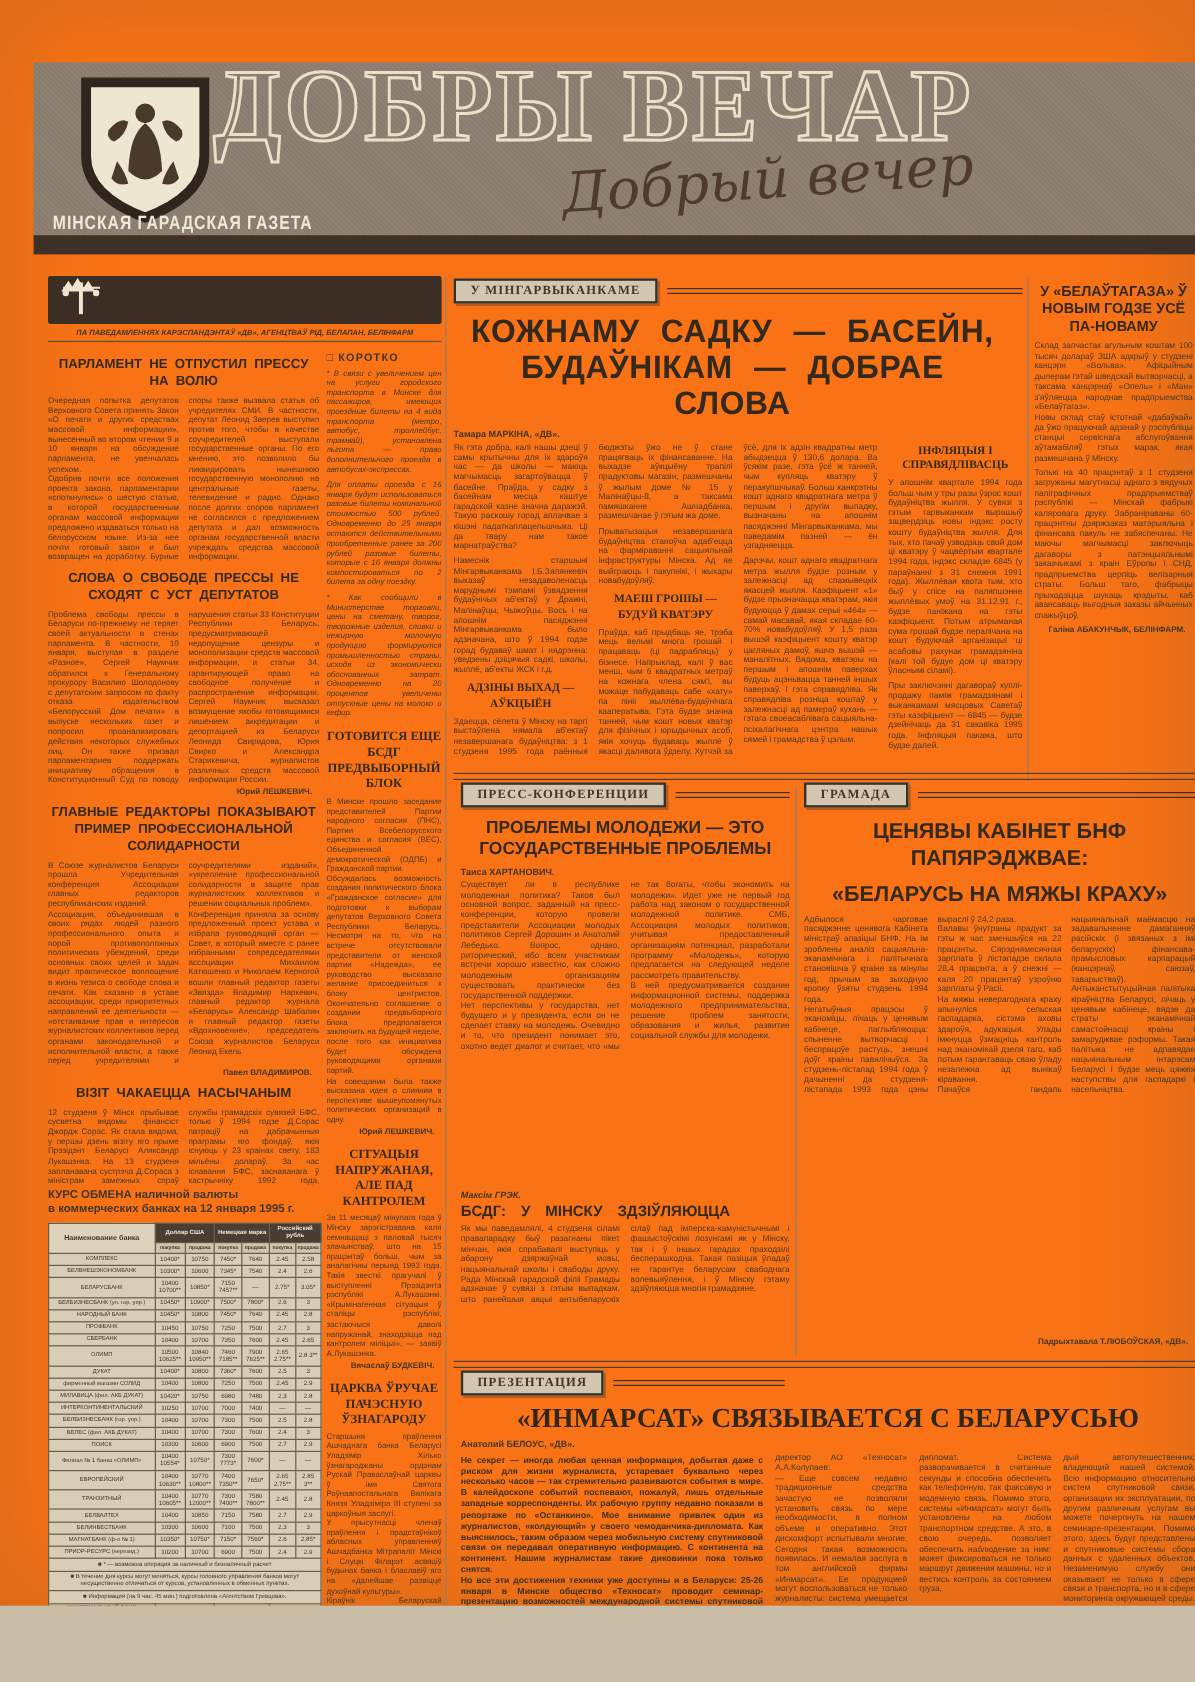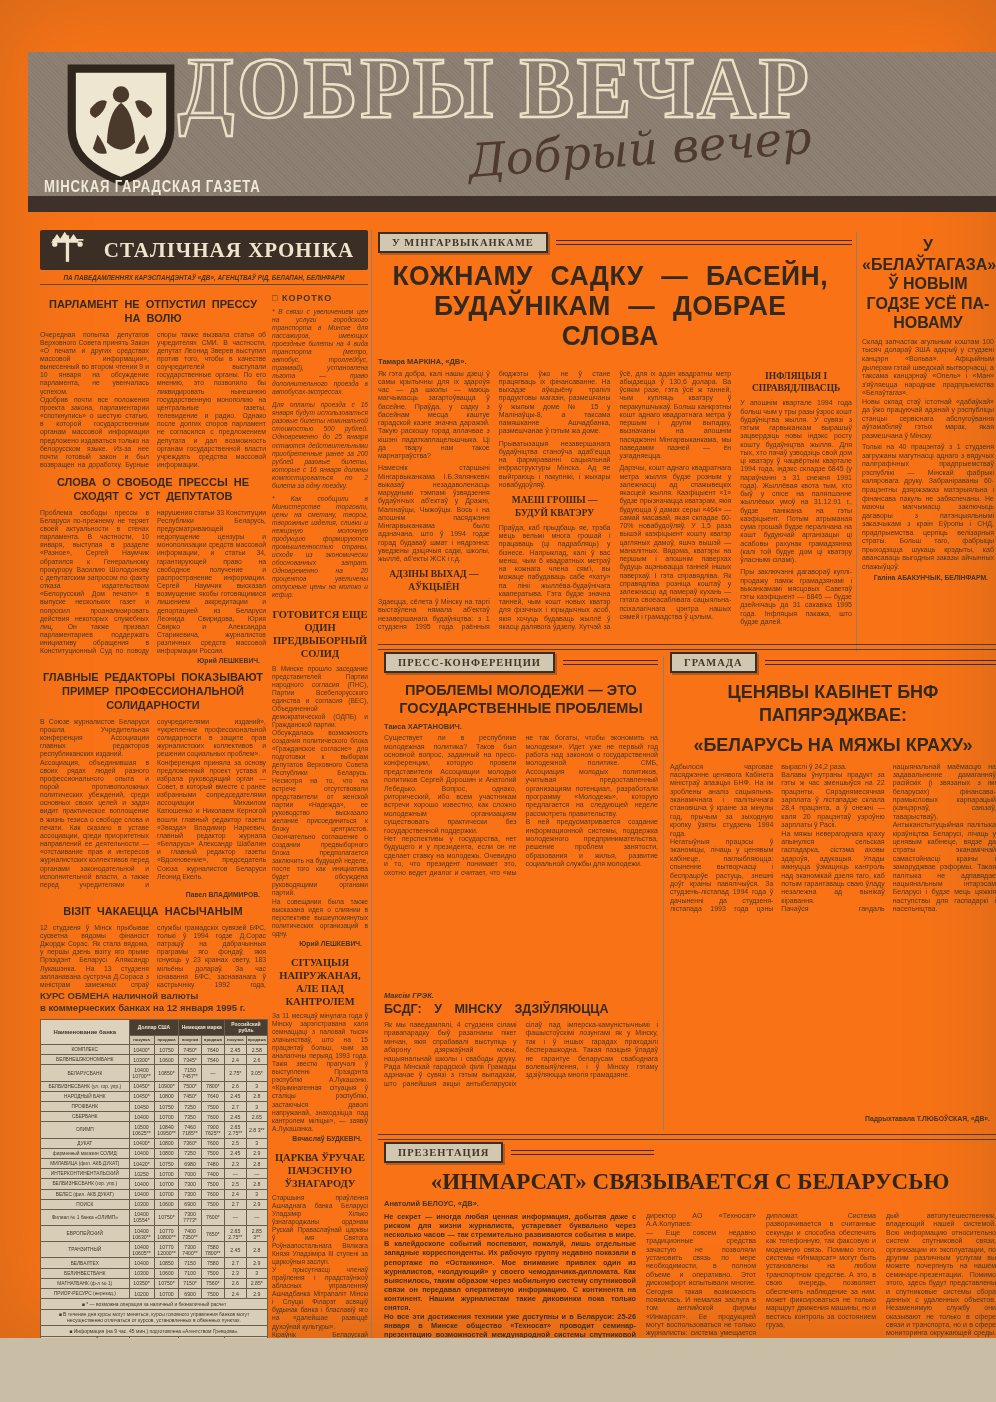--- a/index.html
+++ b/index.html
@@ -71,21 +71,21 @@
     letter-spacing:.5px;word-spacing:10px;transform:scaleX(.98);transform-origin:left;}
   #main-art .auth{font-weight:bold;font-size:7.5px;margin:5px 0 4px;}
   #main-body{column-count:4;column-gap:9px;height:312px;overflow:hidden;font-size:7px;line-height:1.18;
     text-align:justify;color:#46392c;}
   #main-body p{margin:0 0 4px;}
   #main-body h4{font-family:"Liberation Serif",serif;font-size:9.5px;font-weight:bold;text-align:center;
     margin:5px 0;break-inside:avoid;line-height:1.3;color:#332a1f;}
   #main-body p:empty,#main-body h4:empty{display:none;}
   
   #right-col{position:absolute;left:862px;top:232px;width:132px;}
-  .rart h3{font-weight:bold;font-size:16px;line-height:1.2;text-align:center;margin:4px 0 6px;color:#332a1f;}
+  .rart h3{font-weight:bold;font-size:12px;line-height:1.2;text-align:center;margin:4px 0 6px;color:#332a1f;}
   .rart h3.serif{font-family:"Liberation Serif",serif;}
   .rart .body{font-size:7px;line-height:1.22;text-align:justify;white-space:pre-line;color:#46392c;margin-bottom:3px;}
   
   #press{position:absolute;left:384px;top:652px;width:274px;}
   #press .hl{font-weight:bold;font-size:14.5px;line-height:1.25;text-align:center;margin-top:8px;color:#33291e;}
   #press .auth{font-weight:bold;font-size:7.5px;margin:5px 0 3px;}
   #press .body{column-count:2;column-gap:9px;height:228px;overflow:hidden;font-size:7px;line-height:1.2;
     text-align:justify;white-space:pre-line;color:#46392c;}
   #gramada{position:absolute;left:670px;top:652px;width:326px;}
   #gramada .hl{font-weight:bold;font-size:18px;line-height:1.25;text-align:center;margin-top:8px;color:#33291e;}
@@ -131,21 +131,20 @@
 
   <div id="chron-banner">
     <span style="margin-left:6px;">
       <svg viewBox="0 0 40 30" width="44" height="33">
         <rect x="18" y="4" width="3" height="24" fill="#efe5cf"></rect>
         <path d="M6,8 h28 M10,4 l4,6 h-8 z M25,4 l4,6 h-8 z M17,2 l5,8 h-10 z" fill="#efe5cf" stroke="#efe5cf" stroke-width="1.5"></path>
         <circle cx="8" cy="12" r="2.4" fill="#efe5cf"></circle>
           <circle cx="31" cy="12" r="2.4" fill="#efe5cf"></circle>
       </svg>
     </span>
-    <span class="txt">СТАЛІЧНАЯ ХРОНІКА</span>
   </div>
   <div id="src-line">ПА ПАВЕДАМЛЕННЯХ КАРЭСПАНДЭНТАЎ «ДВ», АГЕНЦТВАЎ РІД, БЕЛАПАН, БЕЛІНФАРМ</div>
 
   <div id="left-arts">
 
       <div class="art">
         <h3>ПАРЛАМЕНТ НЕ ОТПУСТИЛ ПРЕССУ НА ВОЛЮ</h3>
         <div class="body">Очередная попытка депутатов Верховного Совета принять Закон «О печати и других средствах массовой информации», вынесенный во втором чтении 9 и 10 января на обсуждение парламента, не увенчалась успехом.
 Одобрив почти все положения проекта закона, парламентарии «споткнулись» о шестую статью, в которой государственным органам массовой информации предложено издаваться только на белорусском языке. Из-за нее почти готовый закон и был возвращен на доработку. Бурные споры также вызвала статья об учредителях СМИ. В частности, депутат Леонид Зверев выступил против того, чтобы в качестве соучредителей выступали государственные органы. По его мнению, это позволило бы ликвидировать нынешнюю государственную монополию на центральные газеты, телевидение и радио. Однако после долгих споров парламент не согласился с предложением депутата и дал возможность органам государственной власти учреждать средства массовой информации.</div>
         <div class="byline"></div>
@@ -176,21 +175,21 @@
     <div id="shorts-title">□ <span>КОРОТКО</span></div>
     <div>
 
     <div class="short-item">* В связи с увеличением цен на услуги городского транспорта в Минске для пассажиров, имеющих проездные билеты на 4 вида транспорта (метро, автобус, троллейбус, трамвай), установлена льгота — право дополнительного проезда в автобусах-экспрессах.</div>
         <div class="short-item">Для оплаты проезда с 16 января будут использоваться разовые билеты номинальной стоимостью 500 рублей. Одновременно до 25 января остаются действительными приобретенные ранее за 200 рублей разовые билеты, которые с 16 января должны компостироваться по 2 билета за одну поездку.</div>
         <div class="short-item">* Как сообщили в Министерстве торговли, цены на сметану, творог, творожные изделия, сливки и нежирную молочную продукцию формируются промышленностью страны, исходя из экономически обоснованных затрат. Одновременно на 20 процентов увеличены отпускные цены на молоко и кефир.</div>
       </div>
     <div>
 
         <div class="narrow-art">
-          <h3>ГОТОВИТСЯ ЕЩЕ ОДИН ПРЕДВЫБОРНЫЙ СОЛИД</h3>
+          <h3>ГОТОВИТСЯ ЕЩЕ БСДГ ПРЕДВЫБОРНЫЙ БЛОК</h3>
           <div class="body">В Минске прошло заседание представителей Партии народного согласия (ПНС), Партии Всебелорусского единства и согласия (ВЕС), Объединенной демократической (ОДПБ) и Гражданской партии.
 Обсуждалась возможность создания политического блока «Гражданское согласие» для подготовки к выборам депутатов Верховного Совета Республики Беларусь. Несмотря на то, что на встрече отсутствовали представители от женской партии «Надежда», ее руководство высказало желание присоединиться к блоку центристов. Окончательно соглашение о создании предвыборного блока предполагается заключить на будущей неделе, после того как инициатива будет обсуждена руководящими органами партий.
 На совещании была также высказана идея о слиянии в перспективе вышеупомянутых политических организаций в одну.</div>
           <div class="byline">Юрий ЛЕШКЕВИЧ.</div>
         </div>
 
         <div class="narrow-art">
           <h3>СІТУАЦЫЯ НАПРУЖАНАЯ, АЛЕ ПАД КАНТРОЛЕМ</h3>
           <div class="body">За 11 месяцаў мінулага года ў Мінску зарэгістравана каля семнаццаці з паловай тысяч злачынстваў, што на 15 працэнтаў больш, чым за аналагічны перыяд 1993 года. Такія звесткі прагучалі ў выступленні Прэзідэнта рэспублікі А.Лукашэнкі. «Крымінагенная сітуацыя ў сталіцы рэспублікі, застаючыся даволі напружанай, знаходзіцца пад кантролем міліцыі», — заявіў А.Лукашэнка.</div>
           <div class="byline">Вячаслаў БУДКЕВІЧ.</div>

